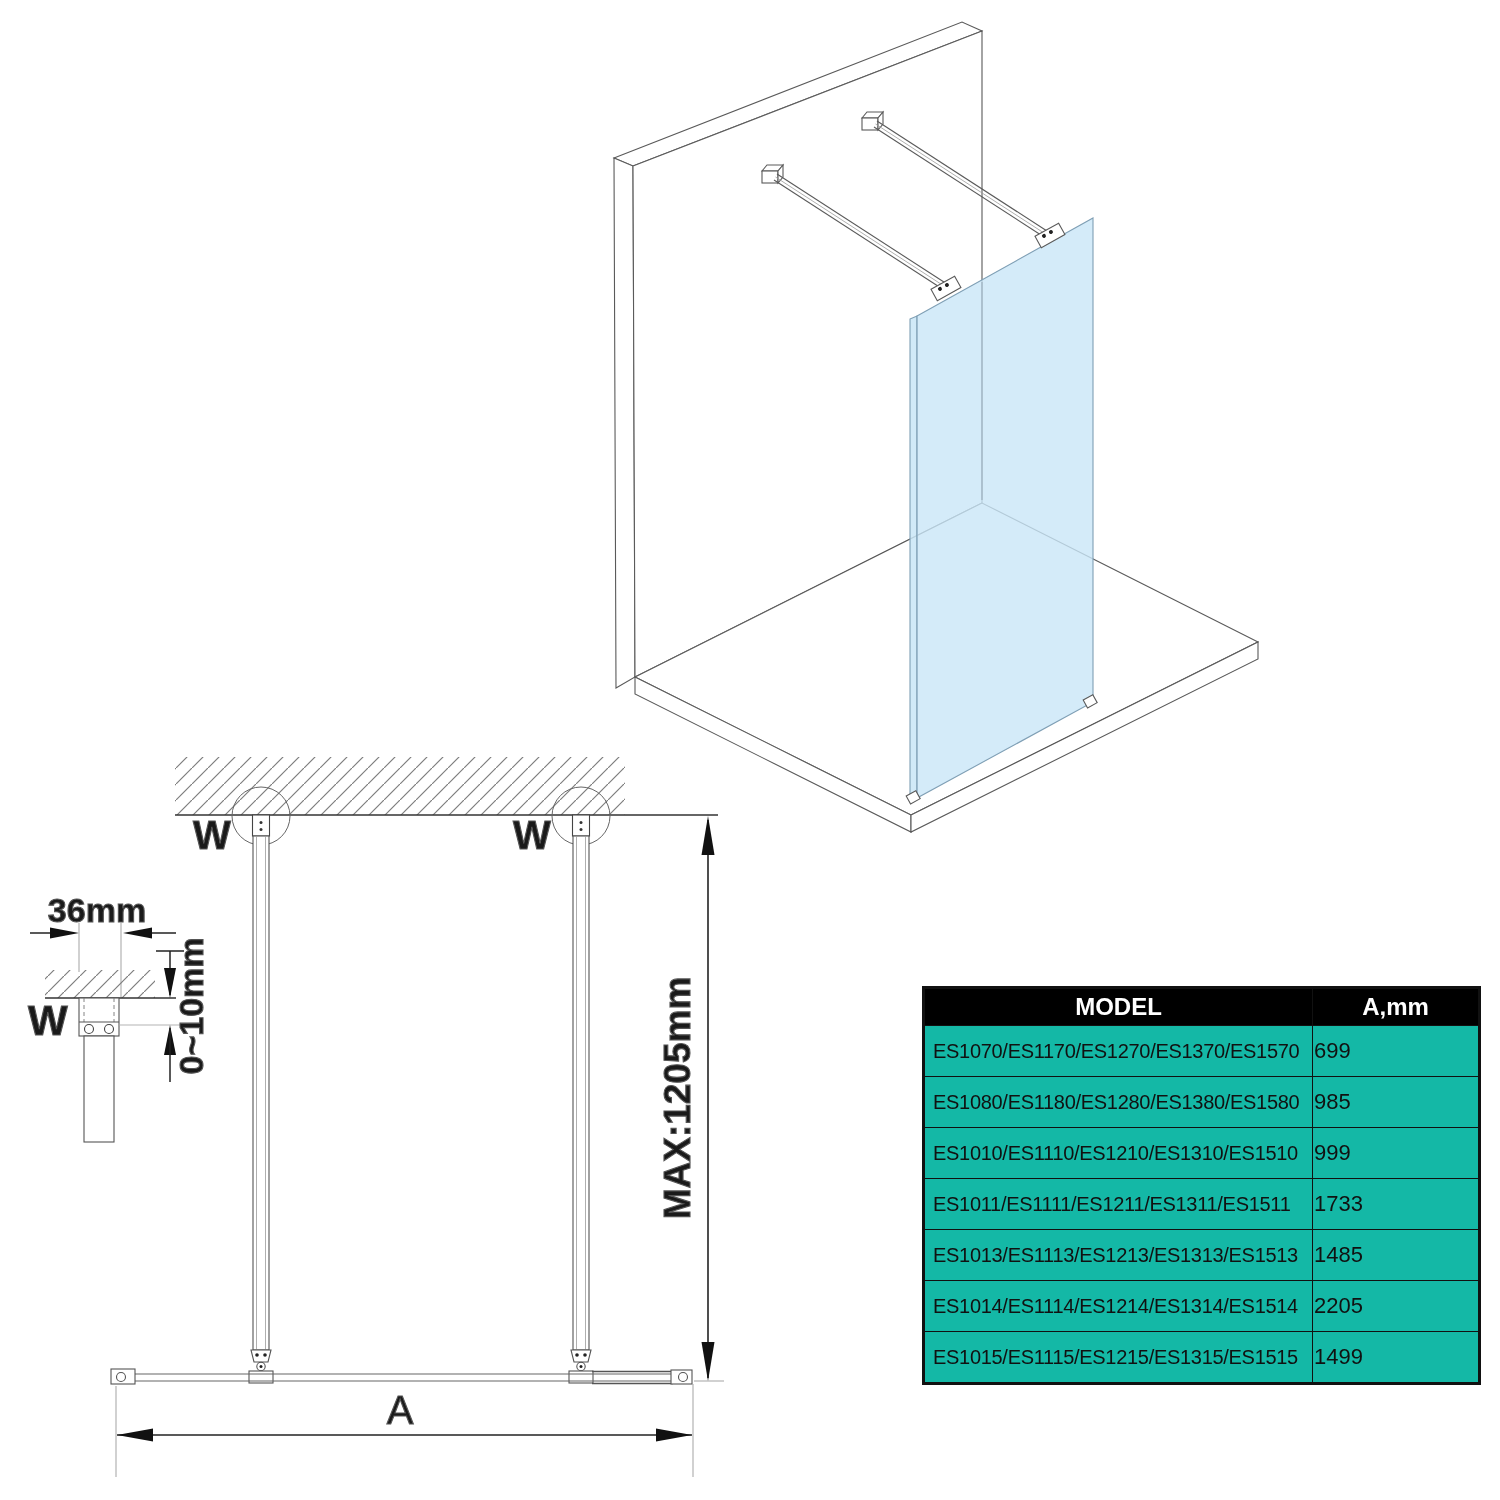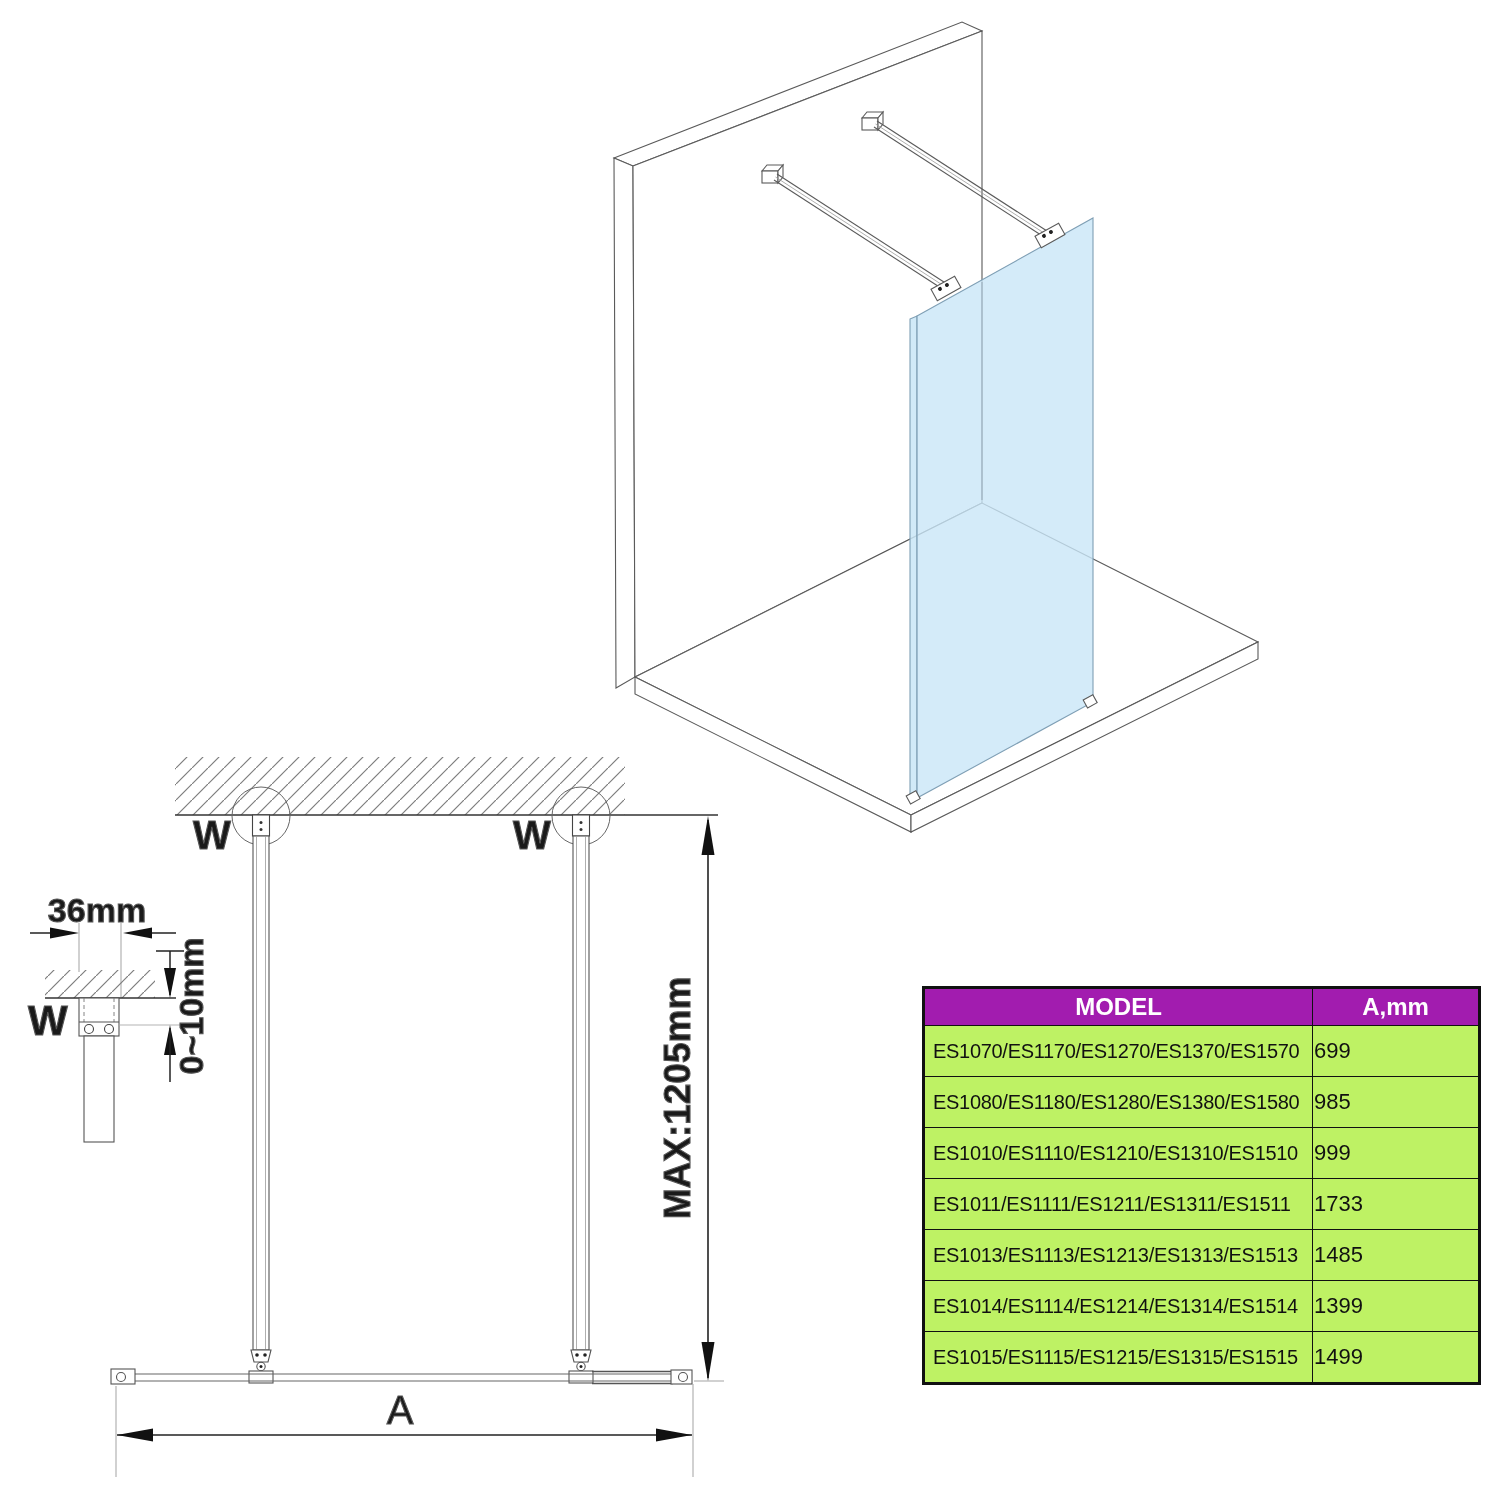--- a/index.html
+++ b/index.html
@@ -2,23 +2,23 @@
 <html><head>
 <meta charset="utf-8">
 <style>
   html,body{margin:0;padding:0;background:#ffffff;}
   body{width:1500px;height:1500px;position:relative;font-family:"Liberation Sans",sans-serif;}
   #drawing{position:absolute;left:0;top:0;width:1500px;height:1500px;}
   .dim-label{font-family:"Liberation Sans",sans-serif;font-weight:bold;fill:#1a1a1a;}
   .plain-label{font-family:"Liberation Sans",sans-serif;font-weight:normal;fill:#1a1a1a;}
   #spec-table{position:absolute;left:922px;top:986px;width:556px;border-collapse:collapse;
               border:3px solid #111;background:#fff;table-layout:fixed;}
-  #spec-table th{background:#a21caf;color:#ffffff;font-size:24px;font-weight:bold;
+  #spec-table th{background:#000000;color:#ffffff;font-size:24px;font-weight:bold;
                  height:36px;border:1.5px solid #111;padding:0;text-align:center;}
-  #spec-table td{border:1.6px solid #111;height:48px;background:#bef264;color:#111;}
+  #spec-table td{border:1.6px solid #111;height:48px;background:#14b8a6;color:#111;}
   #spec-table td.model-cell{font-size:20px;padding-left:8px;text-align:left;letter-spacing:-0.3px;white-space:nowrap;}
   #spec-table td.val-cell{font-size:22px;text-align:left;}
   col.c-model{width:389px;} col.c-val{width:167px;}
 </style>
 </head>
 <body>
 
 <svg id="drawing" viewBox="0 0 1500 1500">
   <defs>
     <pattern id="hatch16" patternUnits="userSpaceOnUse" width="16" height="16">
@@ -243,20 +243,20 @@
     <tr>
       <td class="model-cell">ES1011/ES1111/ES1211/ES1311/ES1511</td>
       <td class="val-cell">1733</td>
     </tr>
     <tr>
       <td class="model-cell">ES1013/ES1113/ES1213/ES1313/ES1513</td>
       <td class="val-cell">1485</td>
     </tr>
     <tr>
       <td class="model-cell">ES1014/ES1114/ES1214/ES1314/ES1514</td>
-      <td class="val-cell">1399</td>
+      <td class="val-cell">2205</td>
     </tr>
     <tr>
       <td class="model-cell">ES1015/ES1115/ES1215/ES1315/ES1515</td>
       <td class="val-cell">1499</td>
     </tr>
   </tbody>
 </table>
 
 </body></html>

